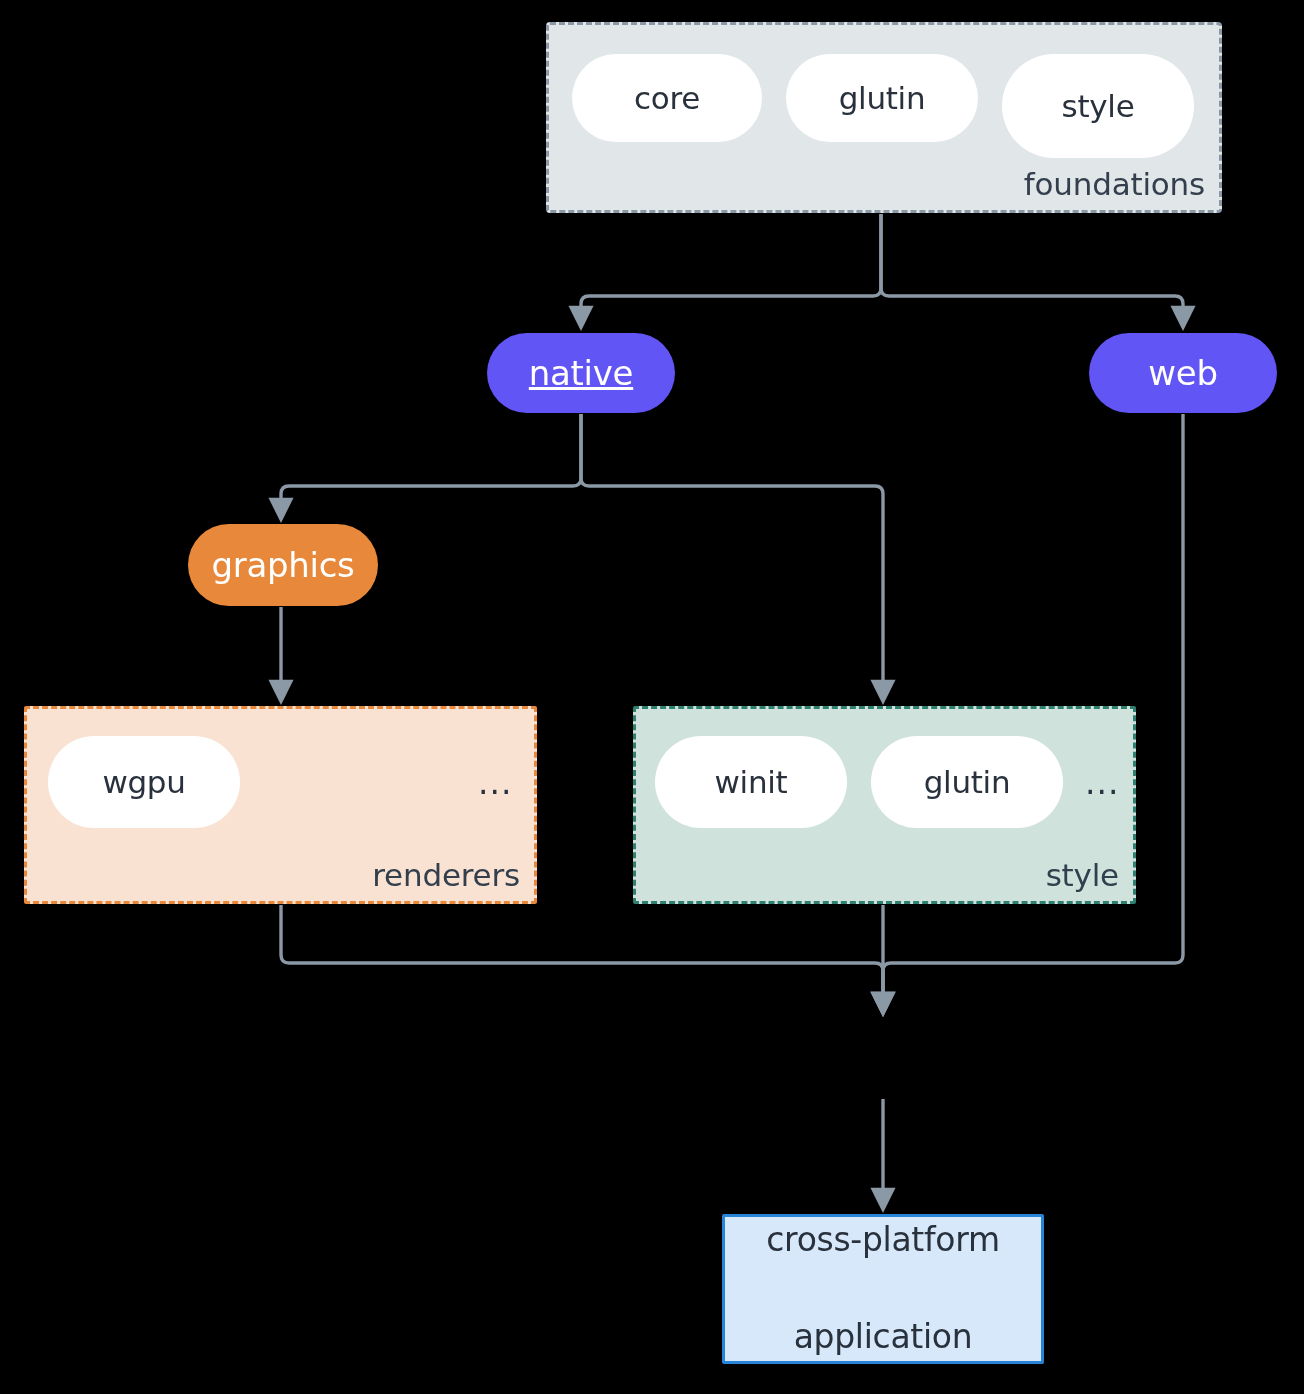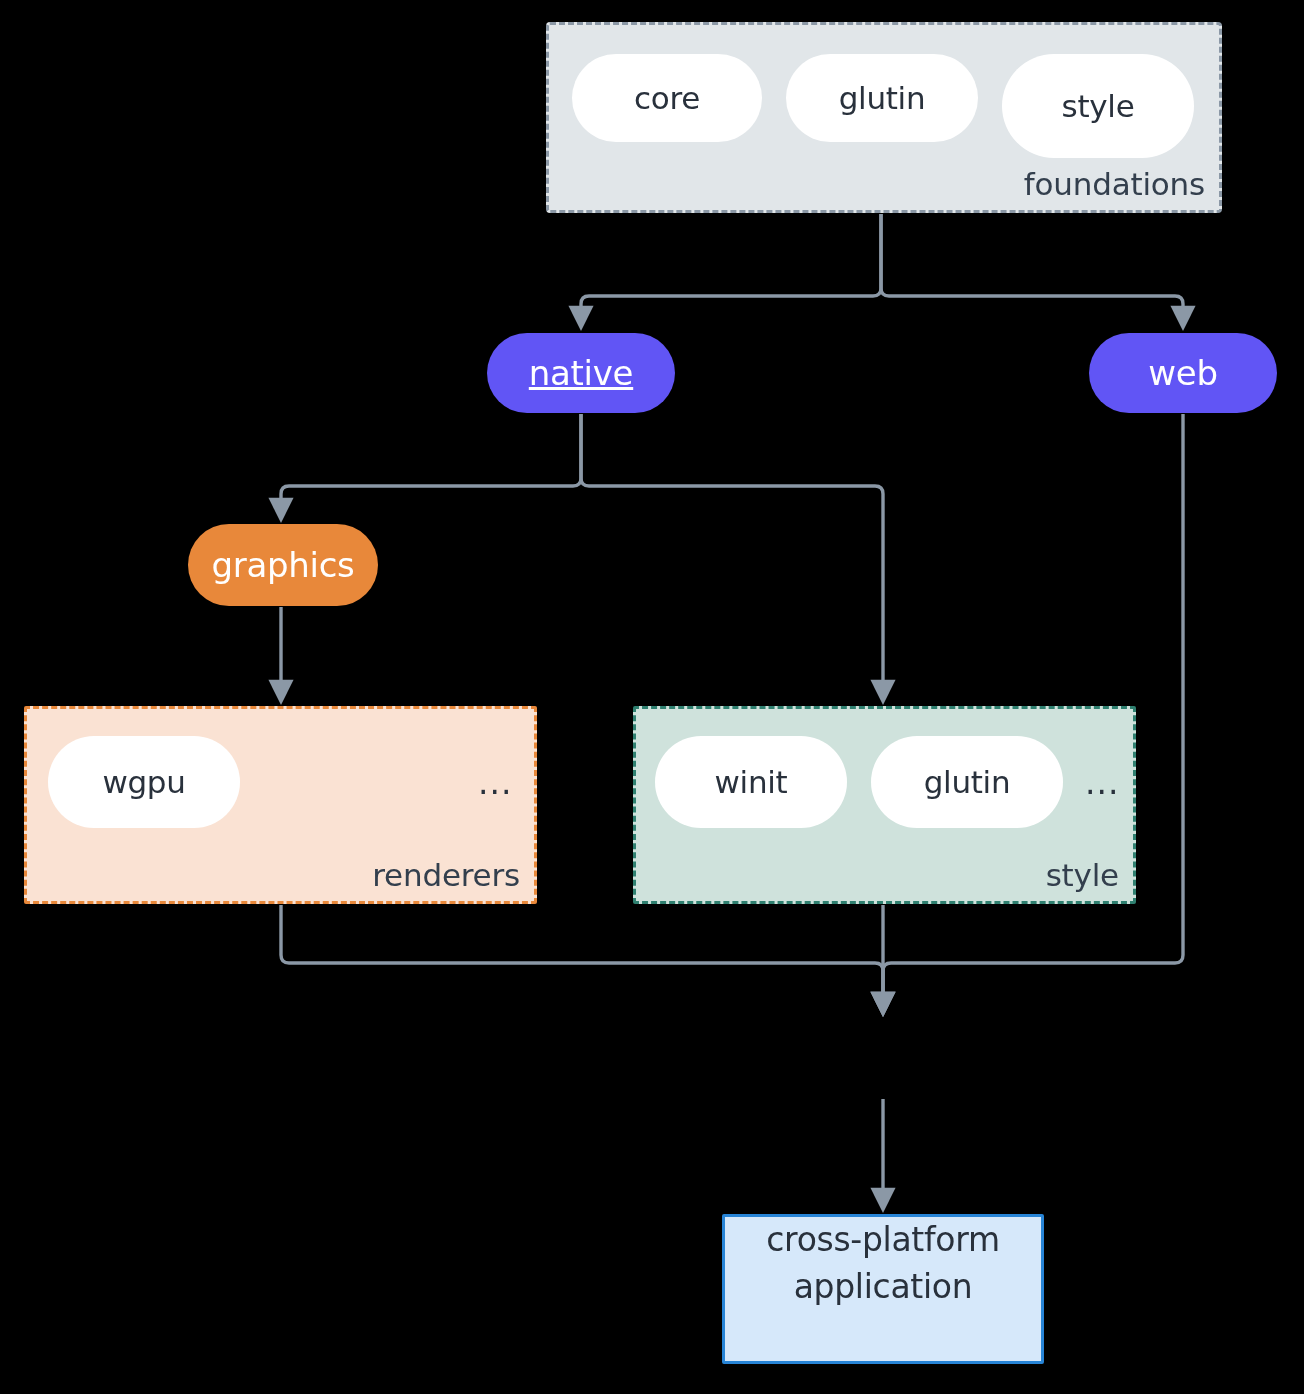--- a/index.html
+++ b/index.html
@@ -65,21 +65,21 @@
     font-size: 33px;
     line-height: 1;
     letter-spacing: 1px;
   }
   .rect-node {
     position: absolute;
     box-sizing: border-box;
     display: flex;
     flex-direction: column;
     align-items: center;
-    justify-content: flex-start;
+    justify-content: space-between;
     text-align: center;
     font-size: 33px;
     line-height: 1.42;
     color: #29313c;
     letter-spacing: -0.3px;
   }
 
   
   #group-foundations {
     left: 546px;  top: 22px;  width: 676px;  height: 191px;

